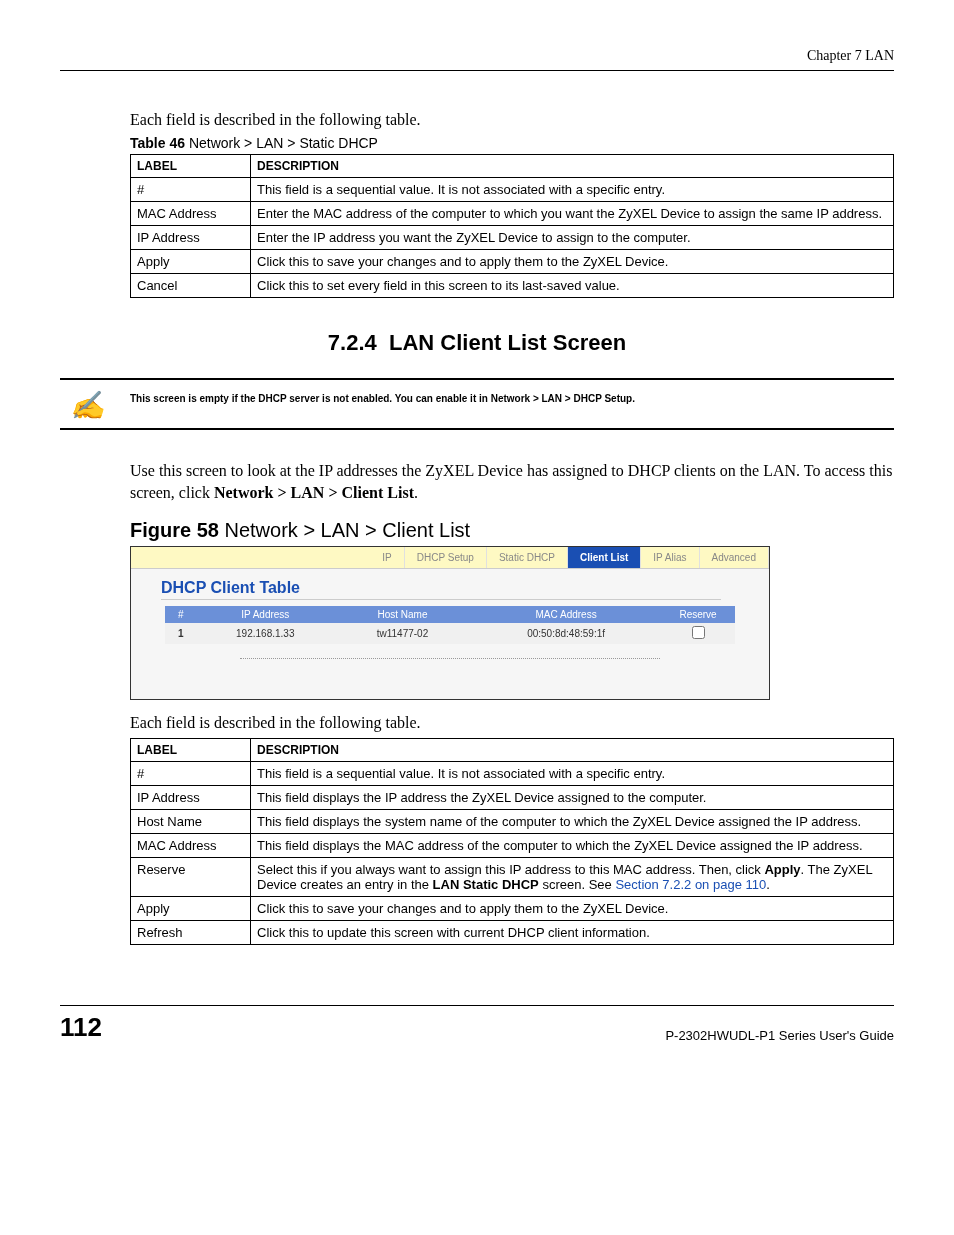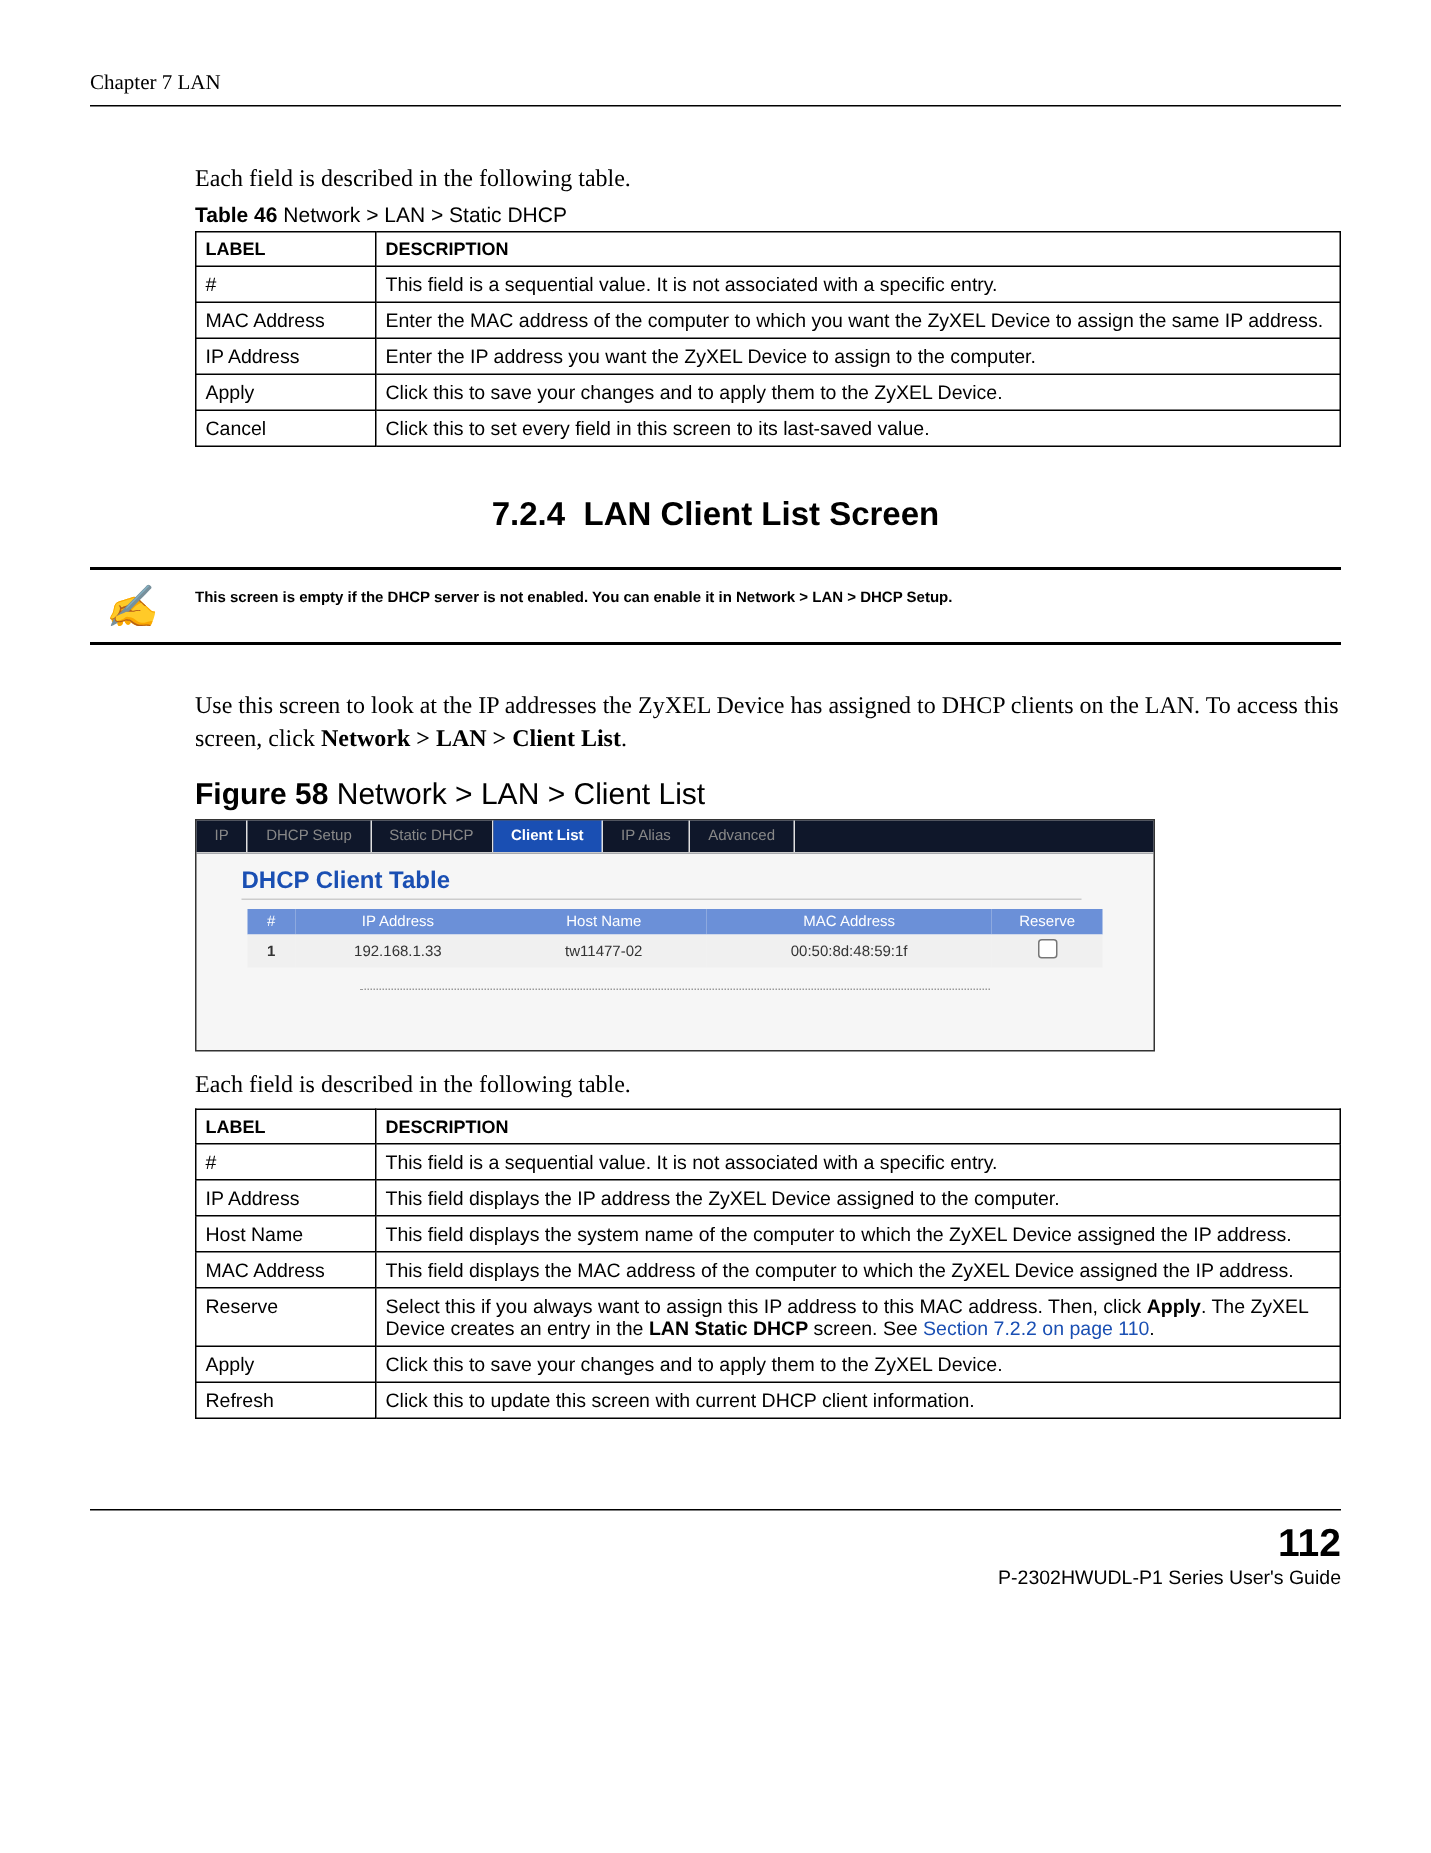--- a/index.html
+++ b/index.html
@@ -8,21 +8,21 @@
     margin: 0;
     padding: 48px 60px 40px 60px;
     width: 954px;
     min-height: 1235px;
     color: #000;
     background: #fff;
     font-size: 15px;
   }
   .page-header {
     display: flex;
-    justify-content: flex-start;
+    justify-content: flex-end;
     font-size: 14px;
     border-bottom: 1px solid #000;
     padding-bottom: 6px;
     margin-bottom: 40px;
   }
   .content {
     padding-left: 70px;
   }
   .lead-text {
     margin: 0 0 6px 0;
@@ -100,24 +100,25 @@
     width: 640px;
     background: #f6f6f6;
     font-family: Verdana, Arial, sans-serif;
     font-size: 11px;
     color: #555;
     padding-bottom: 30px;
     margin-bottom: 14px;
   }
   .figure-tabs {
     display: flex;
-    background: #0f172a;
+    background: #fef9c3;
     height: 22px;
     align-items: stretch;
     border-bottom: 1px solid #ccc;
+    justify-content: flex-end;
   }
   .figure-tabs .tab {
     padding: 3px 12px;
     color: #888;
     border-right: 1px solid #e0e0e0;
     font-size: 10px;
     line-height: 16px;
   }
   .figure-tabs .tab.active {
     background: #1a4fb3;
@@ -178,21 +179,20 @@
   .link { color: #1a4fb3; }
   .page-footer {
     display: flex;
     justify-content: space-between;
     align-items: flex-end;
     border-top: 1px solid #000;
     margin-top: 60px;
     padding-top: 6px;
     font-family: Arial, Helvetica, sans-serif;
     font-size: 13px;
-    flex-direction: column;
   }
   .page-number {
     font-size: 26px;
     font-weight: bold;
   }
 </style>
 </head>
 <body>
 
 <div class="page-header">

